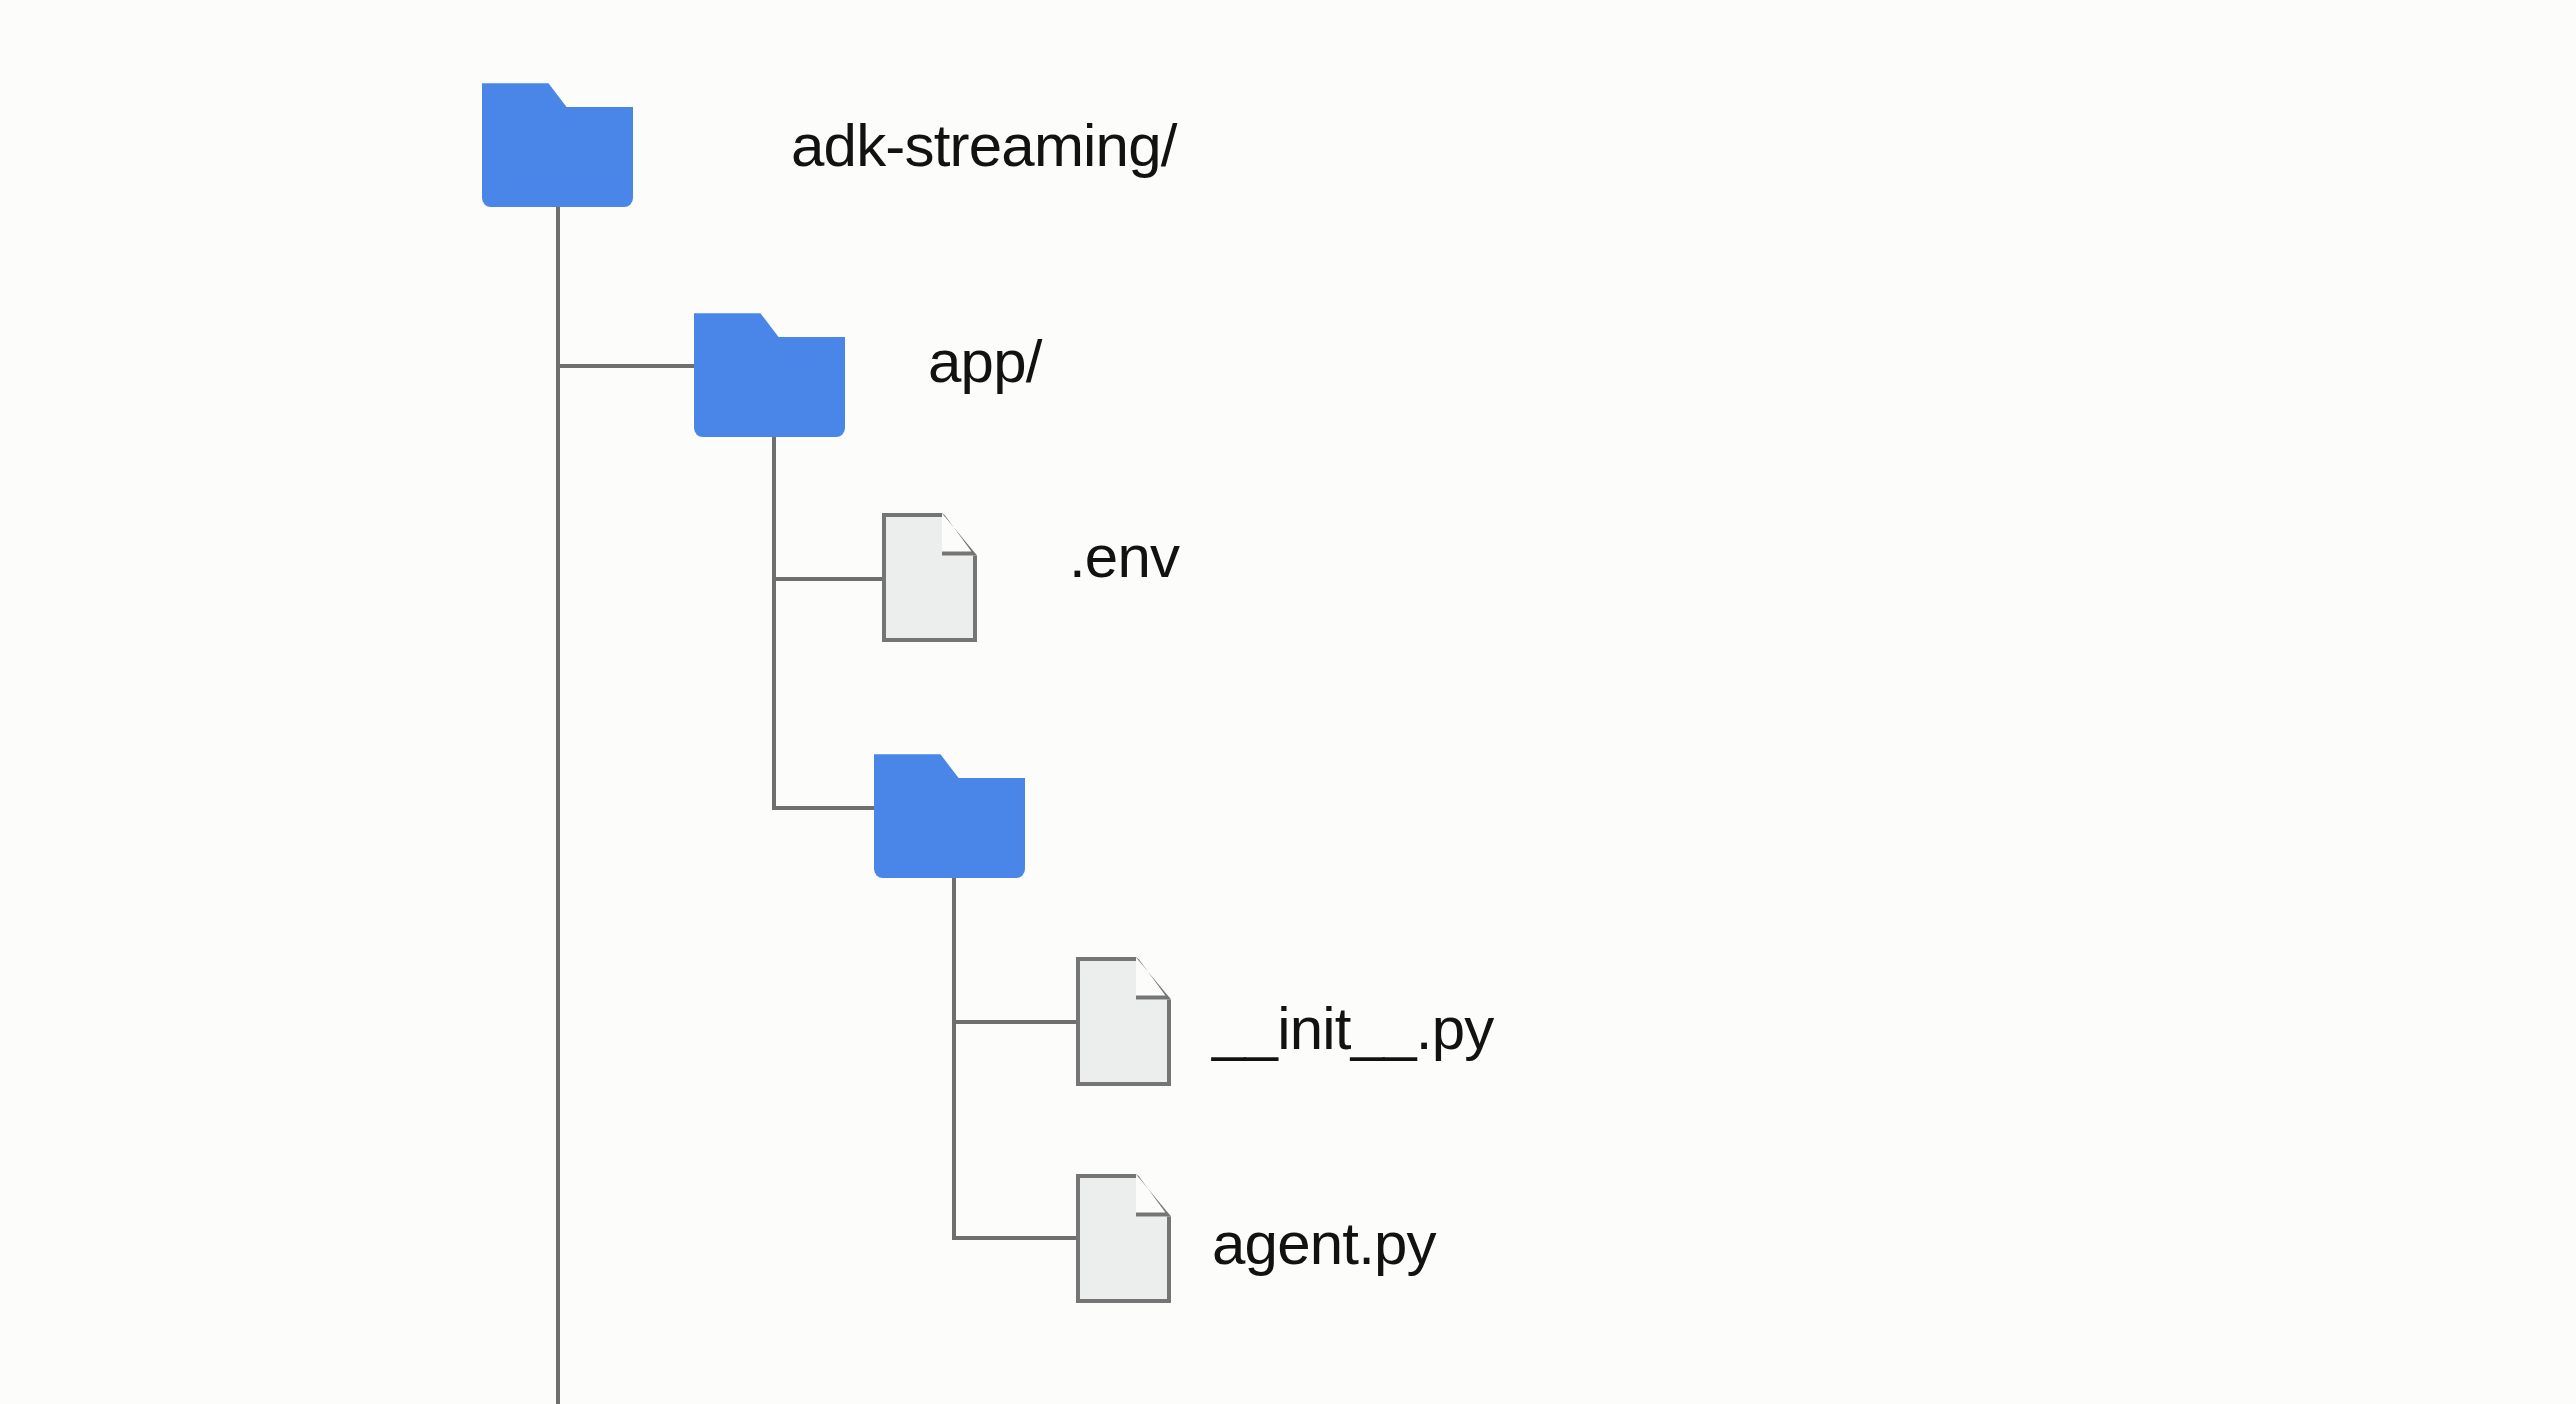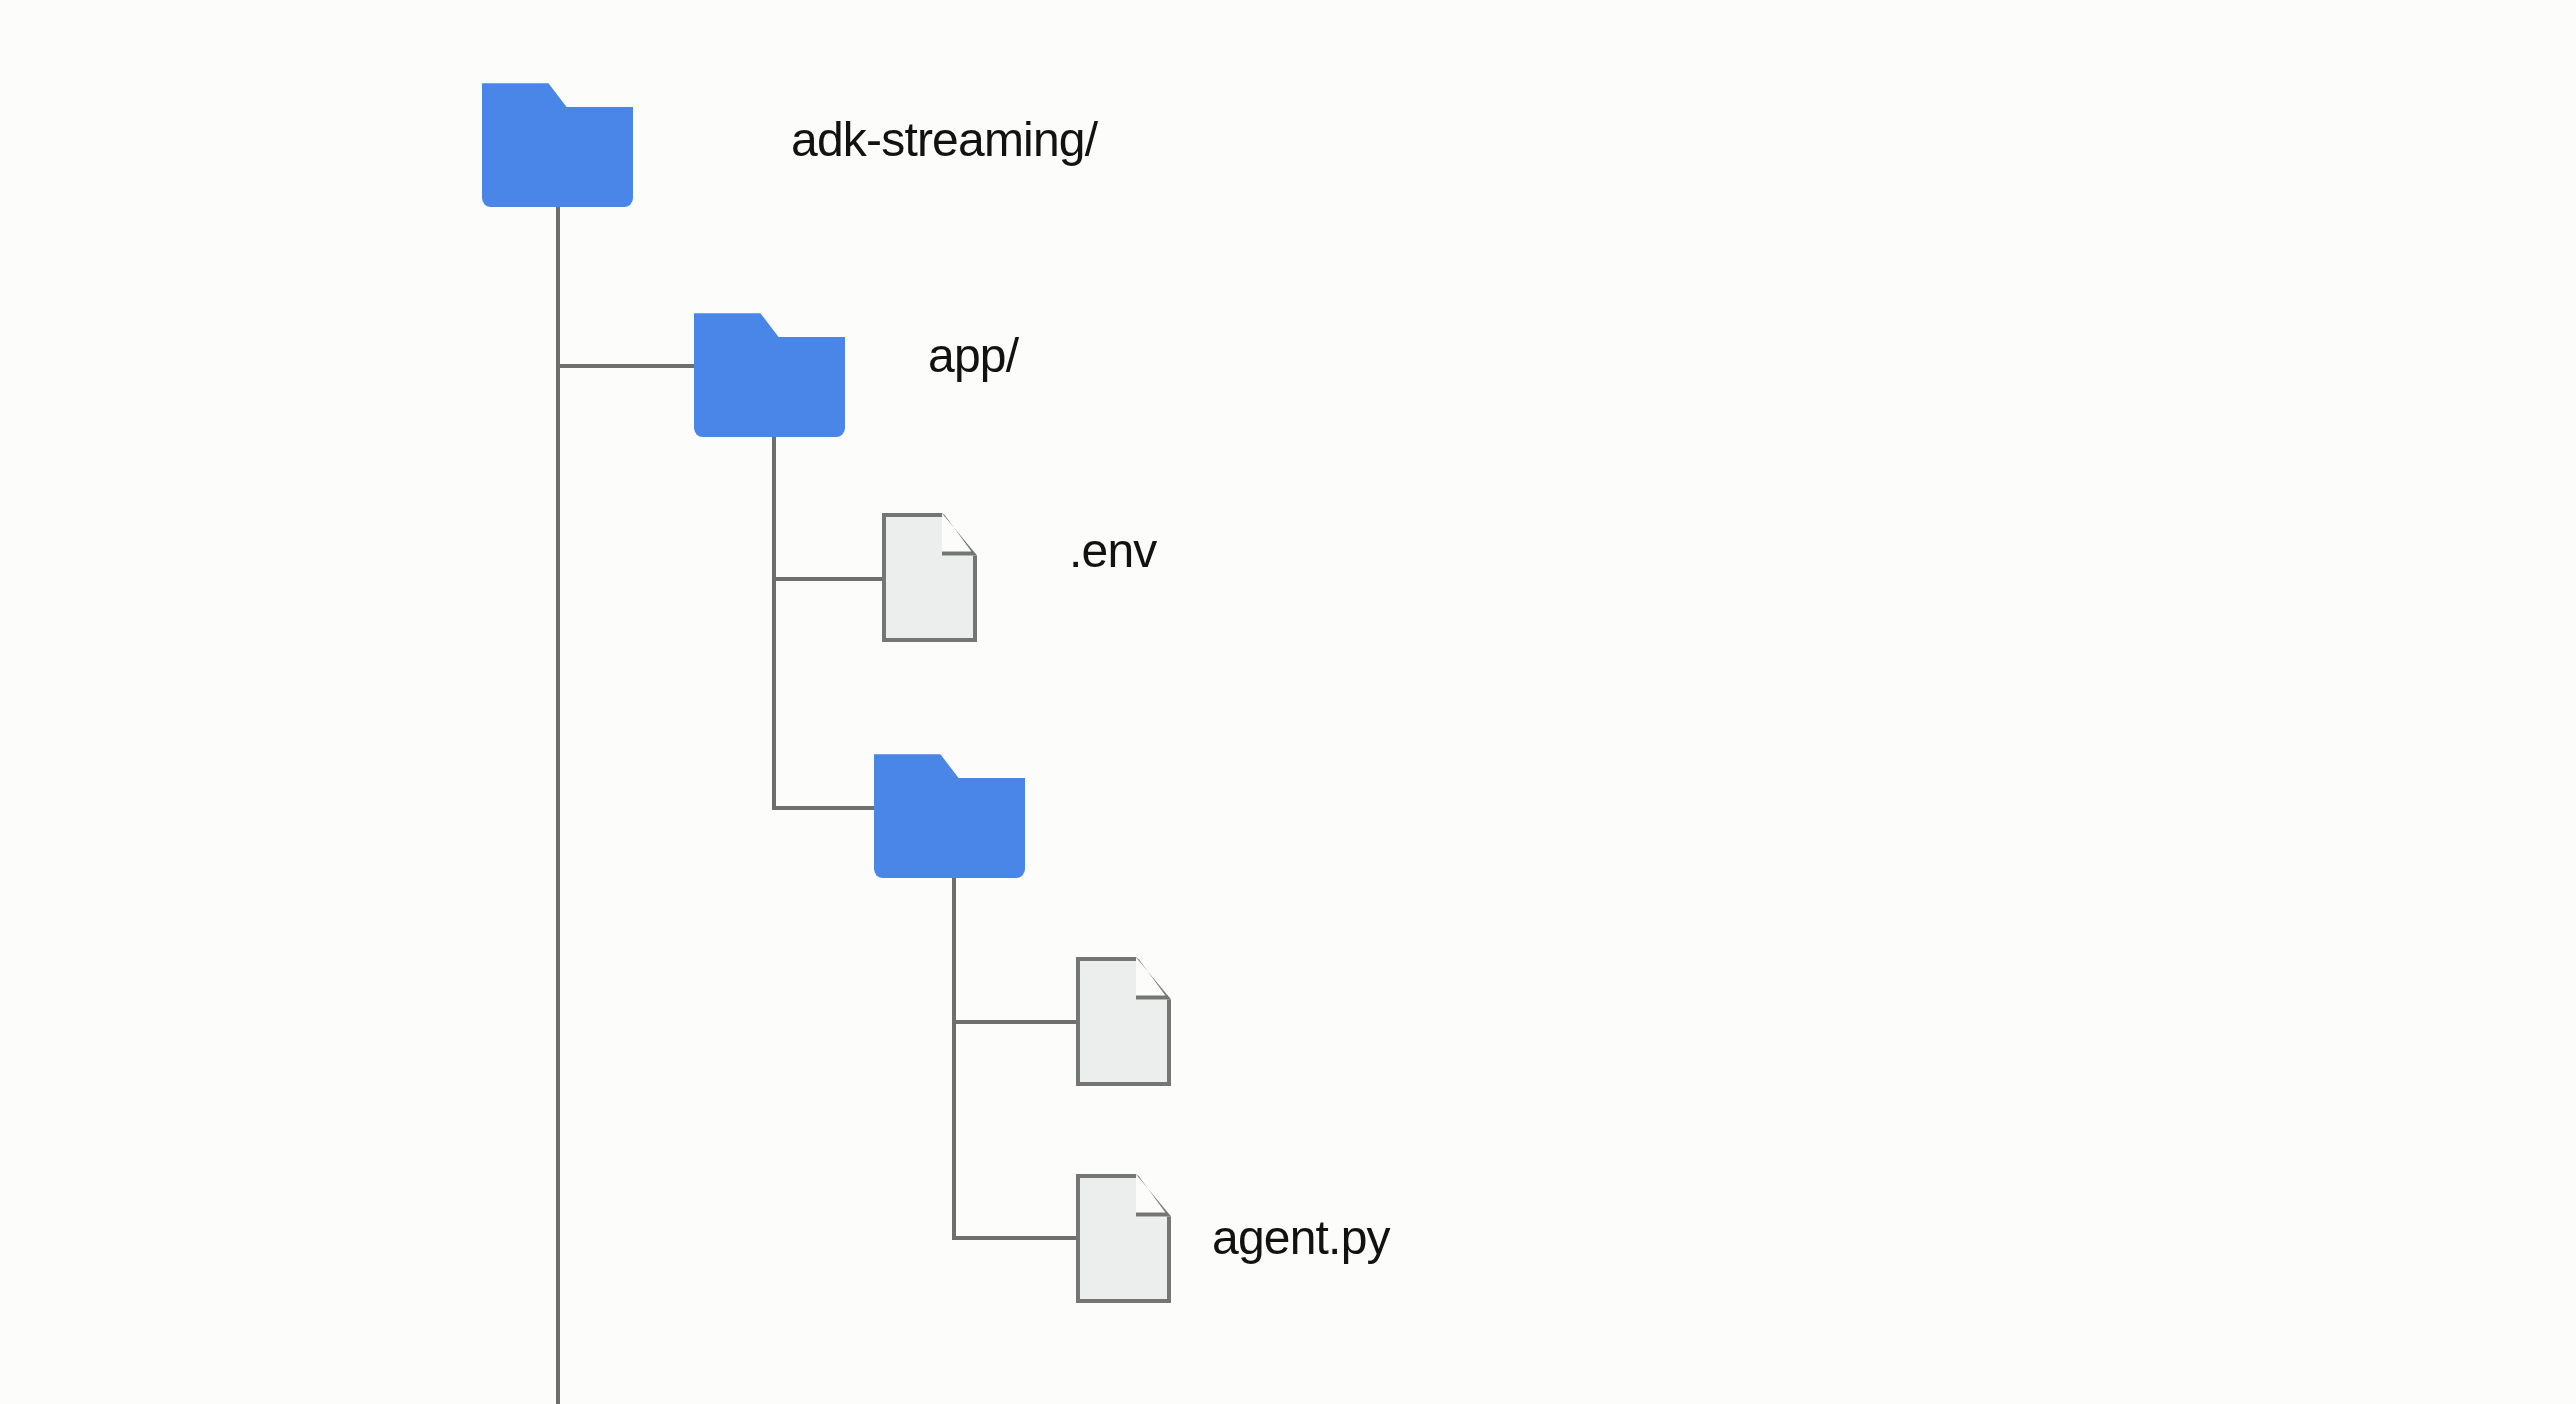--- a/index.html
+++ b/index.html
@@ -89,21 +89,21 @@
       calc(100% - 5.6px) calc(100% - 4px),
       3.2px 2.4px
     );
   }
 
   
   .label {
     position: absolute;
     color: #121212;
     font-family: "Liberation Sans", sans-serif;
-    font-size: 48px;
+    font-size: 60px;
     line-height: 1;
     white-space: nowrap;
     letter-spacing: -0.8px;
   }
 </style>
 </head>
 <body>
 
 <div id="stage" style="background: rgb(252, 252, 250);">
 
@@ -142,20 +142,21 @@
 
   <div class="folder" style="left:874px; top:739px;">
     <div class="tab" style="background: rgb(74, 134, 232);"></div>
   </div>
 
   <div class="file" style="left:1076px; top:957px;">
     <div class="sheet" style="background: rgb(236, 237, 237); border-color: rgb(117, 117, 117);"></div>
     <div class="fold" style="background: rgb(252, 252, 250);"></div>
     <div class="foldline" style="background: rgb(117, 117, 117);"></div>
   </div>
+  <div class="label" style="left: 1212px; top: 999px; color: rgb(18, 18, 18);">__init__.py</div>
 
   <div class="file" style="left:1076px; top:1174px;">
     <div class="sheet" style="background: rgb(236, 237, 237); border-color: rgb(117, 117, 117);"></div>
     <div class="fold" style="background: rgb(252, 252, 250);"></div>
     <div class="foldline" style="background: rgb(117, 117, 117);"></div>
   </div>
   <div class="label" style="left: 1212px; top: 1214px; color: rgb(18, 18, 18);">agent.py</div>
 
 </div>
 

